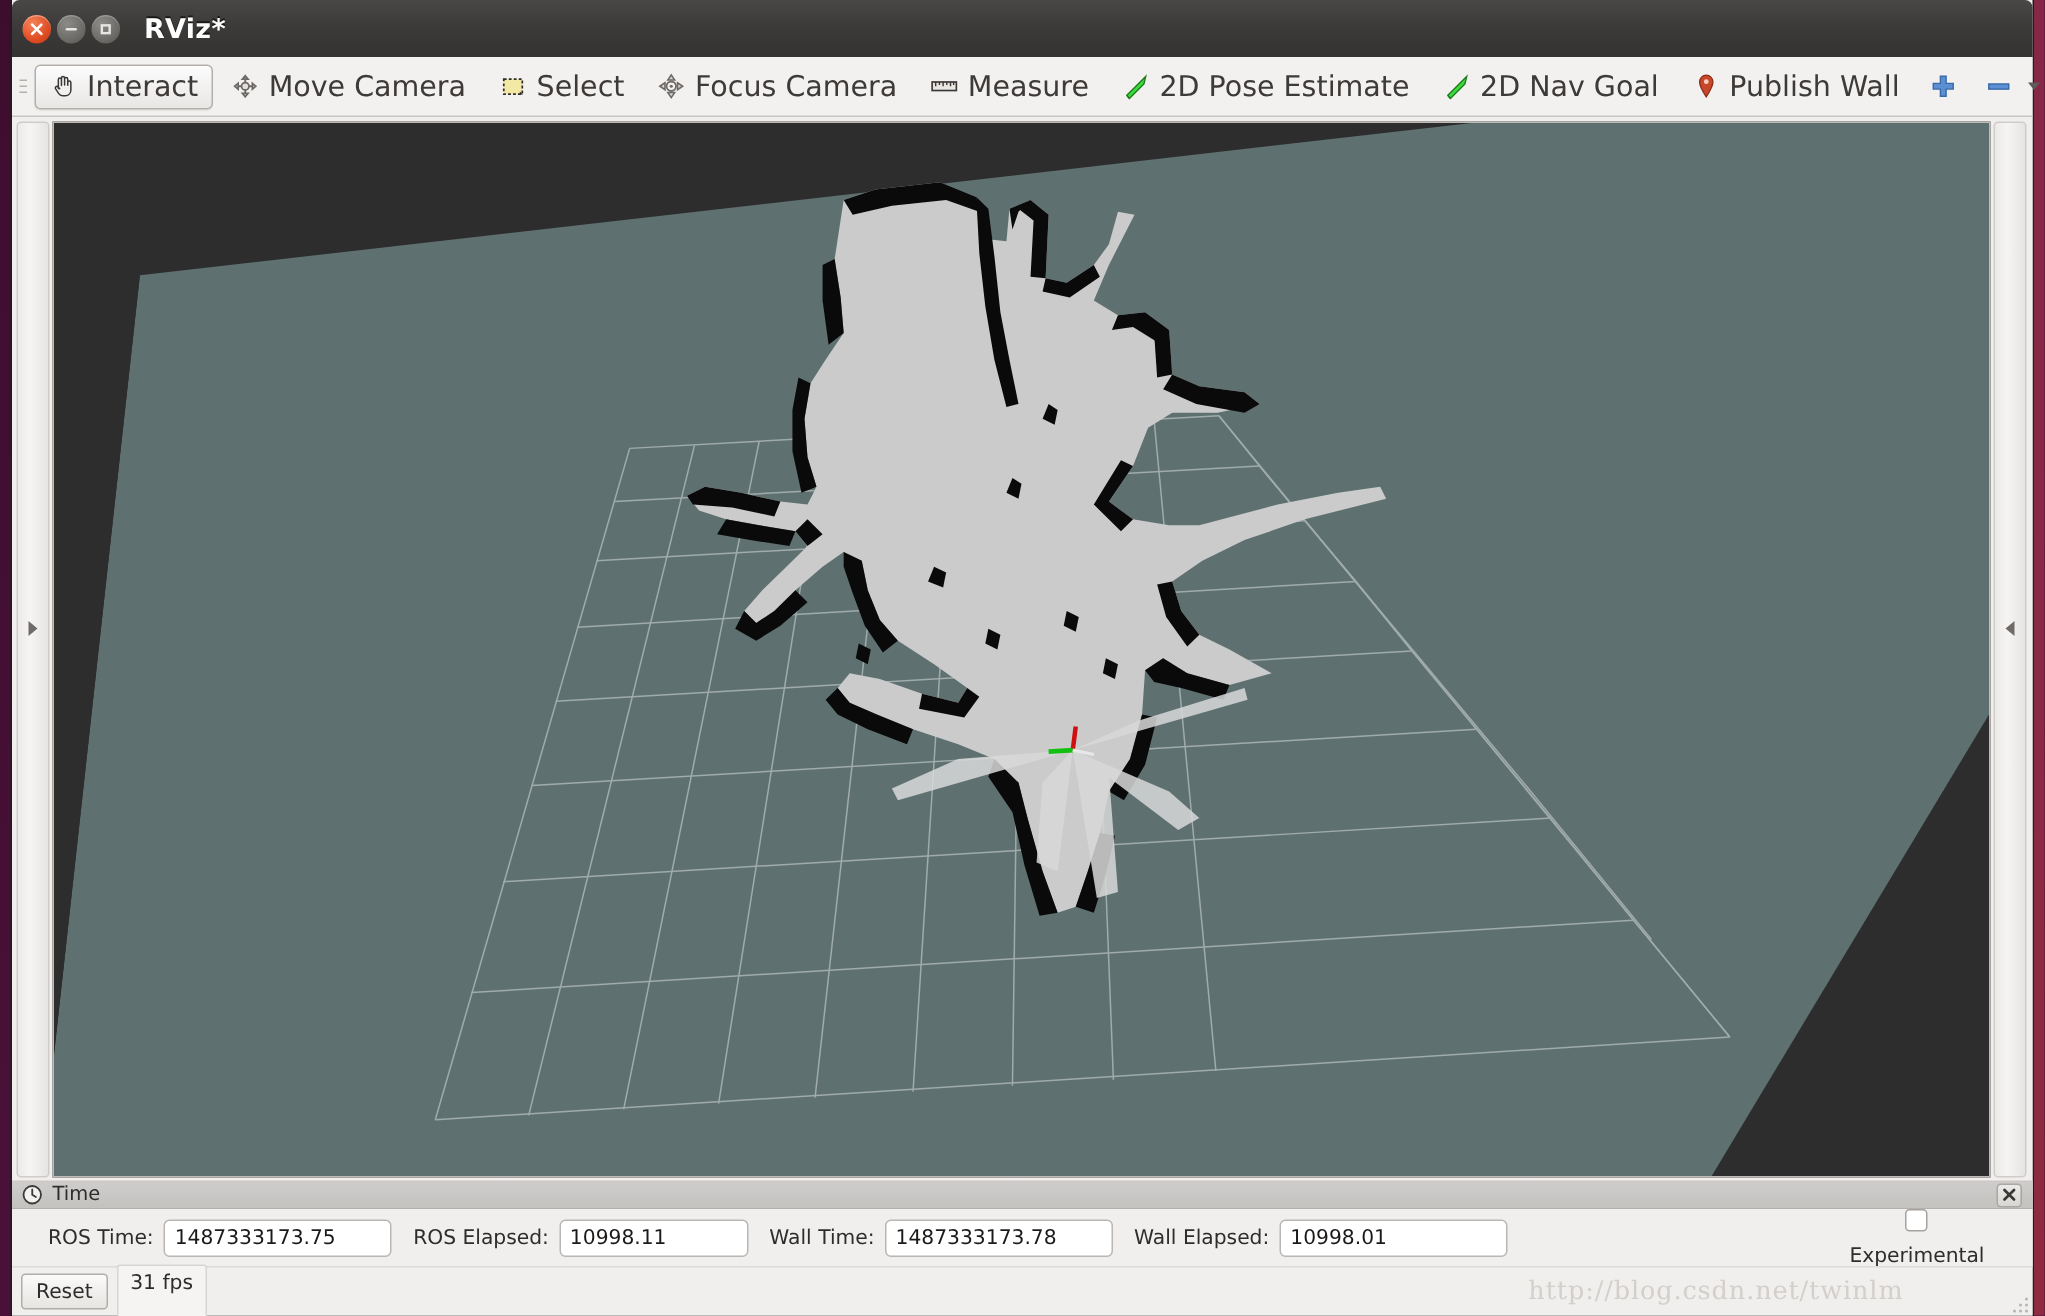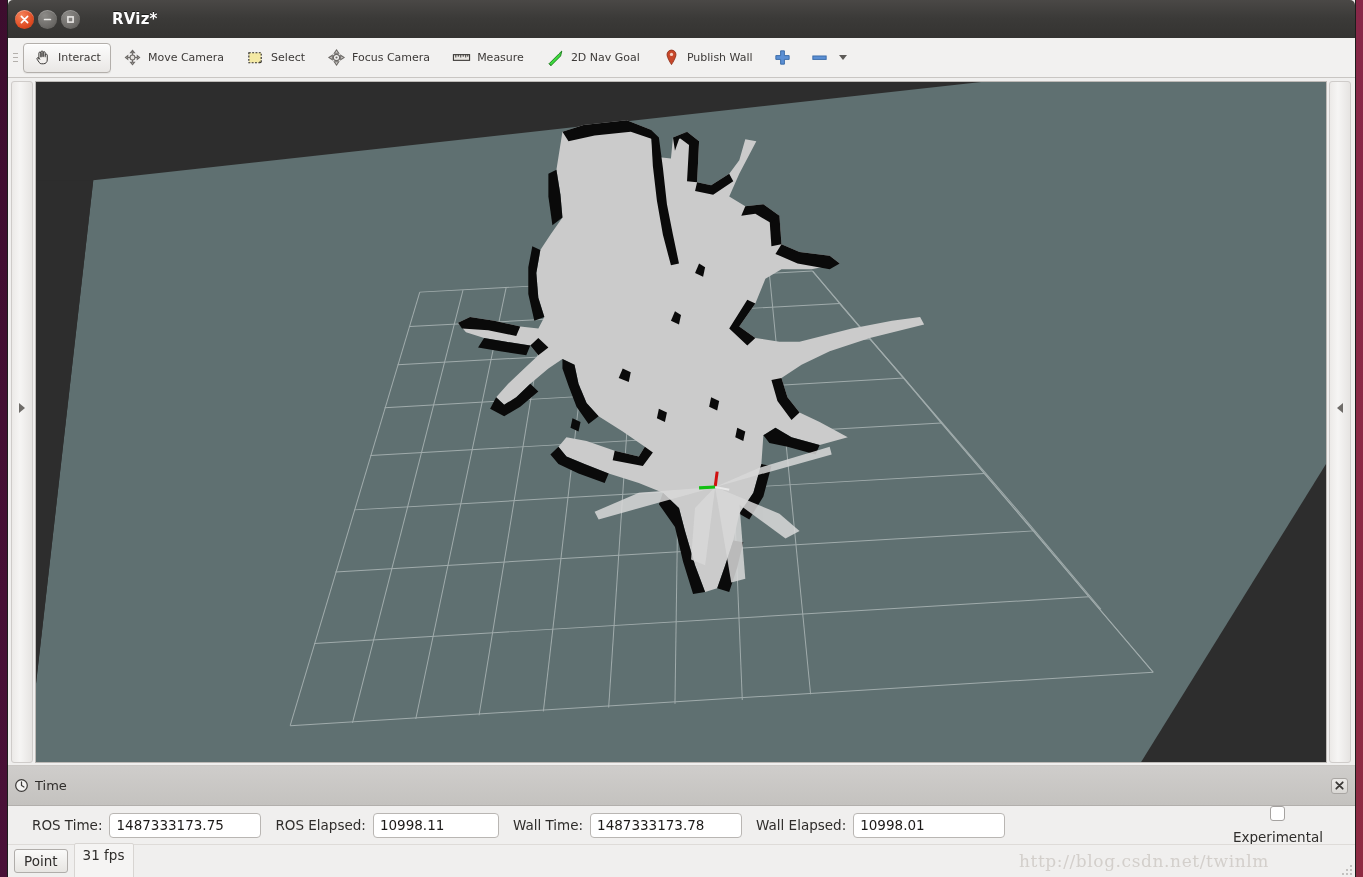--- a/index.html
+++ b/index.html
@@ -41,43 +41,43 @@
   .wbtn.close{
     background:radial-gradient(circle at 35% 30%,#f5835a,#df4b22 62%,#b93a16);
     box-shadow:inset 0 1px 0 rgba(255,255,255,.35);
   }
   .wbtn.min,.wbtn.max{
     background:radial-gradient(circle at 35% 30%,#8d8b88,#6d6b68 62%,#565451);
     box-shadow:inset 0 1px 0 rgba(255,255,255,.22);
   }
   .wbtn svg{display:block}
   #title-text{
-    color:#fdfdfd; font-size:15px; font-weight:bold;
-    margin-left:28px; letter-spacing:.2px;
+    color:#fdfdfd; font-size:18px; font-weight:bold;
+    margin-left:12px; letter-spacing:.2px;
     text-shadow:0 -1px 0 rgba(0,0,0,.6);
   }
 
   
   #toolbar{
     height:40px; flex:0 0 40px;
     background:#f2f1f0;
     border-bottom:1px solid #c9c6c3;
     display:flex; align-items:center; padding-left:3px;
     position:relative;
   }
   .tgrip{
     width:9px; height:22px; margin-right:2px;
     display:flex; flex-direction:column; justify-content:center;
     align-items:center; gap:3px; flex:0 0 9px; cursor:move;
   }
   .tgrip i{display:block;width:5px;height:1px;background:#b4b0ac;}
   .tbtn{
     display:flex; align-items:center; gap:6px;
     height:30px; padding:0 9px; margin:0 1px;
-    font-size:11px; color:#3d3a38; white-space:nowrap;
+    font-size:19px; color:#3d3a38; white-space:nowrap;
     border:1px solid transparent; border-radius:4px;
     background:transparent; cursor:pointer;
   }
   .tbtn.active{
     background:linear-gradient(180deg,#fcfcfc,#e9e7e5);
     border:1px solid #b3afab;
     box-shadow:inset 0 1px 0 #fff, 0 1px 1px rgba(0,0,0,.06);
   }
   .tbtn .ic{width:19px;height:19px;flex:0 0 19px;display:block;}
   .tbtn.iconly{padding:0 7px;}
@@ -120,21 +120,21 @@
   }
   #viewport{position:absolute; inset:0; overflow:hidden; cursor:crosshair;}
   #viewport svg{display:block;width:100%;height:100%;}
 
   
   #timepanel{
     flex:0 0 auto; background:#f0efee;
     border-top:1px solid #cbc8c5;
   }
   #time-header{
-    height:40px; background:linear-gradient(180deg,#cfcdcb,#c4c2bf);
+    height:18px; background:linear-gradient(180deg,#cfcdcb,#c4c2bf);
     display:flex; align-items:center; padding:0 6px;
     border-bottom:1px solid #b2afac; position:relative;
   }
   #time-header .clock{width:15px;height:15px;margin-right:6px;flex:0 0 15px;}
   #time-title{font-size:13px;color:#2f2d2b;}
   #time-close{
     position:absolute; right:7px; top:50%; transform:translateY(-50%);
     width:17px;height:16px;border-radius:3px;
     background:linear-gradient(180deg,#eceae8,#d9d7d4);
     border:1px solid #a9a6a3;
@@ -301,20 +301,29 @@
               <path d="M9.2 7 V10"></path>
             <path d="M11.8 7 V9.2"></path>
               <path d="M14.4 7 V10"></path>
               <path d="M16.6 7 V9.2"></path>
           </g>
         </svg>
       </span>
       <span>Measure</span>
     </div>
 
+    <div class="tbtn">
+      <span class="ic">
+        <svg viewBox="0 0 20 20">
+          <path d="M3.4 16.4 L13.6 6.2 L16.6 3.2 L15.4 8.4 L5.2 18.6 Z" fill="#3ddc3d" stroke="#1d7d1d" stroke-width="1"></path>
+          <path d="M3.4 16.4 L5.2 18.6" stroke="#1d7d1d" stroke-width="1"></path>
+        </svg>
+      </span>
+      <span>2D Pose Estimate</span>
+    </div>
 
     <div class="tbtn">
       <span class="ic">
         <svg viewBox="0 0 20 20">
           <path d="M3.4 16.4 L13.6 6.2 L16.6 3.2 L15.4 8.4 L5.2 18.6 Z" fill="#3ddc3d" stroke="#1d7d1d" stroke-width="1"></path>
           <path d="M3.4 16.4 L5.2 18.6" stroke="#1d7d1d" stroke-width="1"></path>
         </svg>
       </span>
       <span>2D Nav Goal</span>
     </div>
@@ -516,21 +525,21 @@
       </div>
 
       <div id="experimental">
         <span class="cb"></span>
         <span>Experimental</span>
       </div>
     </div>
   </div>
 
   <div id="statusbar">
-    <button id="reset-btn">Point</button>
+    <button id="reset-btn">Reset</button>
     <div id="watermark">http://blog.csdn.net/twinlm</div>
     <div id="fps">31 fps</div>
     <div id="grip">
       <i style="right:1px;bottom:1px"></i>
         <i style="right:5px;bottom:1px"></i>
         <i style="right:9px;bottom:1px"></i>
       <i style="right:1px;bottom:5px"></i>
         <i style="right:5px;bottom:5px"></i>
       <i style="right:1px;bottom:9px"></i>
     </div>

